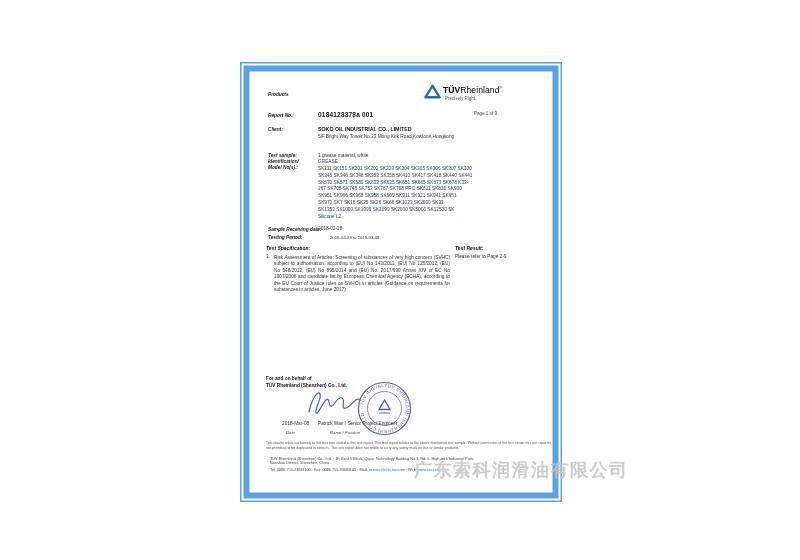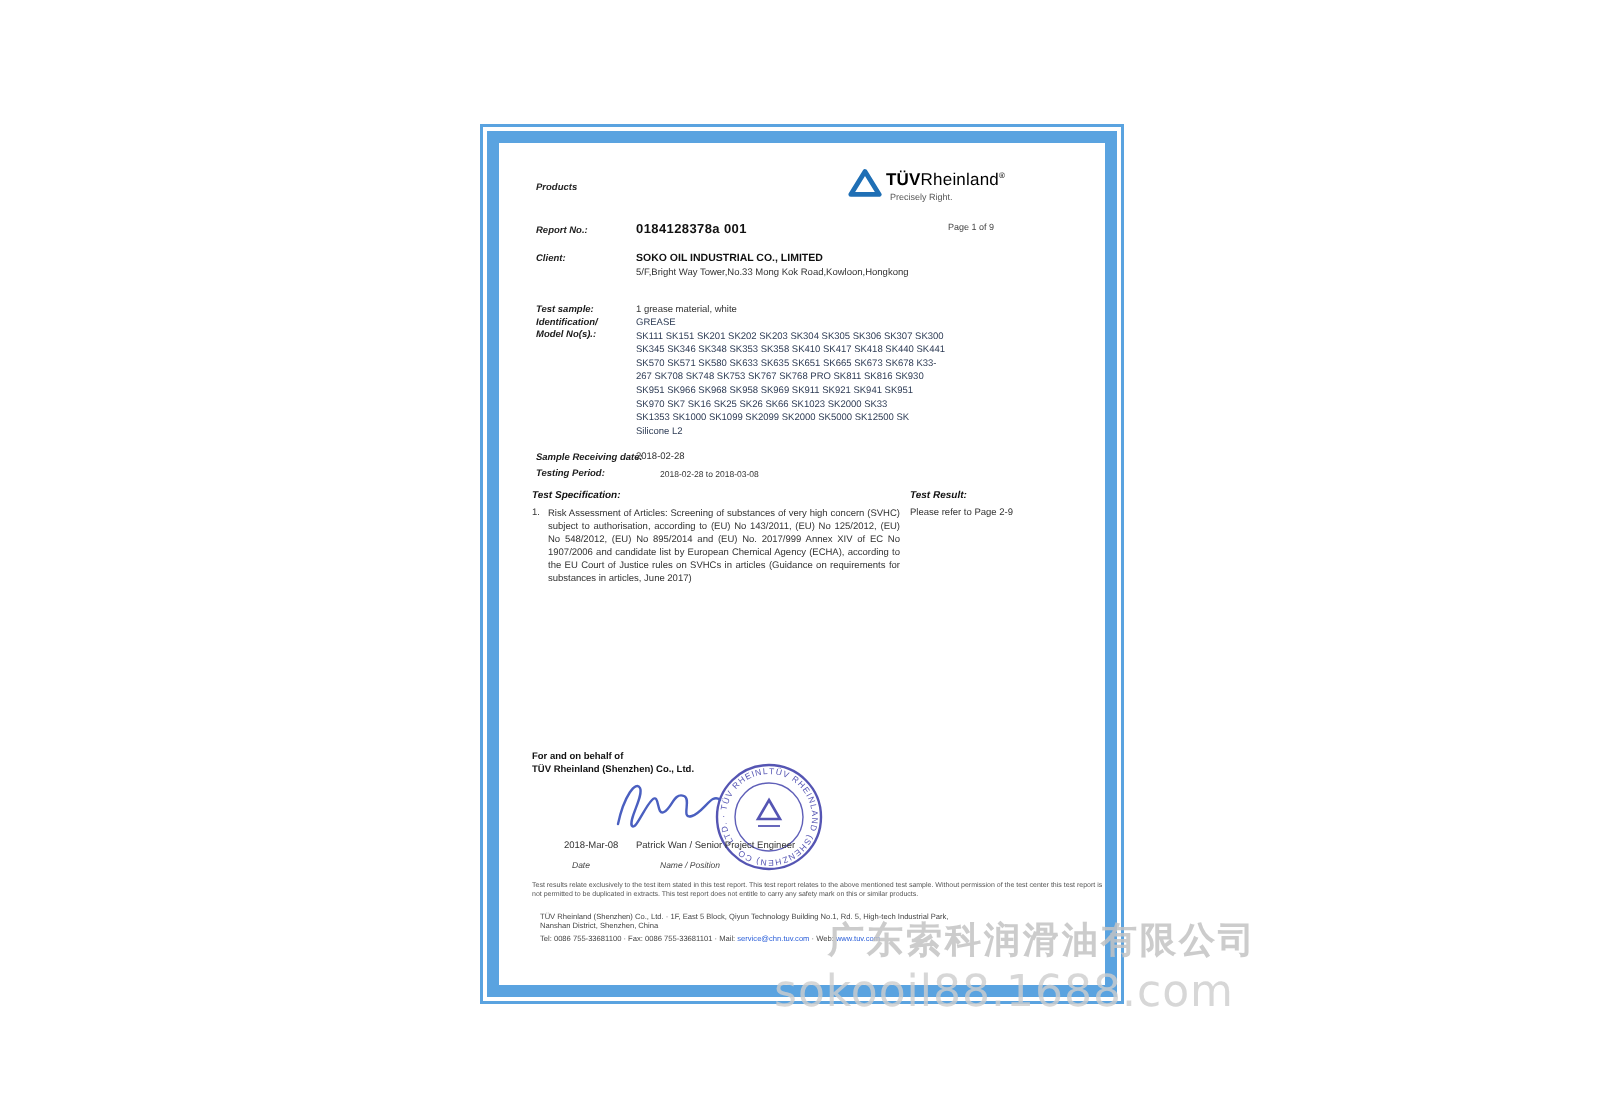--- a/index.html
+++ b/index.html
@@ -128,15 +128,14 @@
 
     <div class="abs footer-a pre" style="left:60px;top:788px;width:560px;">TÜV Rheinland (Shenzhen) Co., Ltd. · 1F, East 5 Block, Qiyun Technology Building No.1, Rd. 5, High-tech Industrial Park,
 Nanshan District, Shenzhen, China</div>
 
     <div class="abs footer-a" style="left:60px;top:810px;width:560px;">
       <span>Tel: 0086 755-33681100 · Fax: 0086 755-33681101 · Mail: </span><span class="link">service@chn.tuv.com</span><span> · Web: </span><span class="link">www.tuv.com</span>
     </div>
   </div>
 
   <div class="wm wm1">广东索科润滑油有限公司</div>
-  <div class="wm wm2">sokooil88.1688.com</div>
 
 </div>
 
 </body></html>

